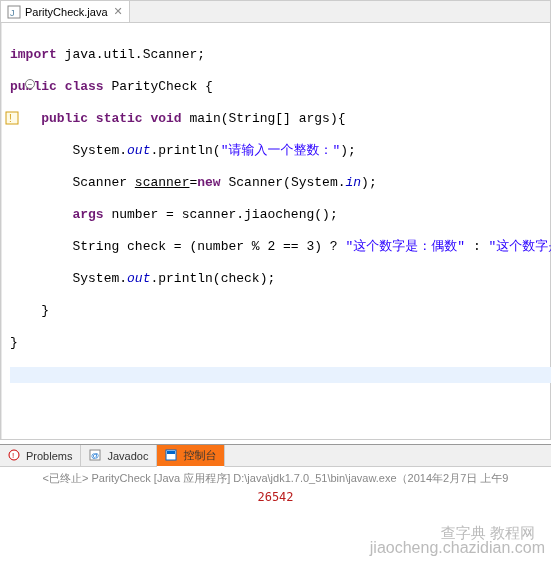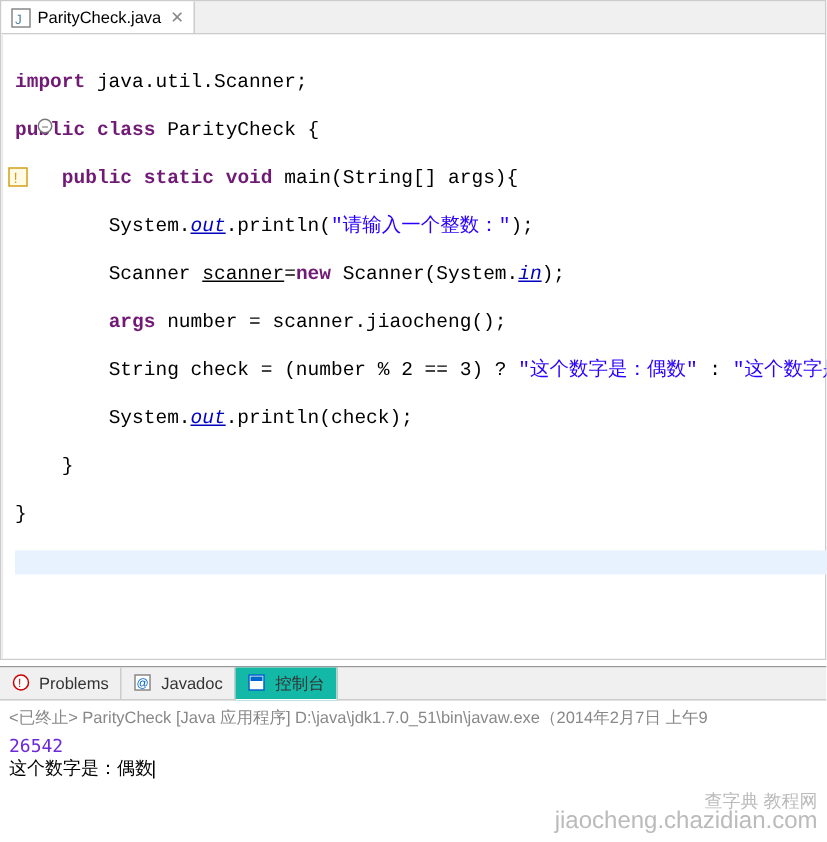--- a/index.html
+++ b/index.html
@@ -9,34 +9,34 @@
 .tab { display: flex; align-items: center; padding: 2px 6px; background: #fff; border-right: 1px solid #ccc; gap: 4px; font-size: 11px; }
 .tab-icon { width: 14px; height: 14px; display: inline-flex; align-items: center; justify-content: center; }
 .close-x { color: #888; font-size: 11px; cursor: pointer; margin-left: 2px; }
 .code-wrap { display: flex; height: 416px; background: #fff; }
 .gutter { width: 38px; background: #fff; border-right: 1px solid #e8e8e8; position: relative; }
 .fold-icon { position: absolute; left: 24px; width: 10px; height: 10px; border: 1px solid #7a7a7a; border-radius: 50%; background: #fff; display: flex; align-items: center; justify-content: center; font-size: 8px; color: #555; }
 .warn-icon { position: absolute; left: 4px; width: 14px; height: 14px; }
 .code { font-family: Consolas, "Courier New", monospace; font-size: 13px; line-height: 16px; padding: 8px 0 0 8px; white-space: pre; color: #000; }
 .kw { color: #701a75; font-weight: bold; }
 .str { color: #2a00ff; }
-.fld { color: #0000c0; font-style: italic; text-decoration: underline; }
+.fld { color: #0000c0; font-style: italic; }
 .hl-line { background: #e8f2fe; display: inline-block; width: 100%; }
 .bottom-panel { border-top: 1px solid #999; margin-top: 4px; }
 .btab-bar { display: flex; background: #f0f0f0; height: 22px; border-bottom: 1px solid #ccc; }
 .btab { display: flex; align-items: center; padding: 2px 8px; gap: 4px; border-right: 1px solid #ccc; font-size: 11px; color: #333; cursor: pointer; }
-.btab.active { background: #14b8a6; border-bottom: 1px solid #fff; margin-bottom: -1px; }
+.btab.active { background: #f97316; border-bottom: 1px solid #fff; margin-bottom: -1px; }
 .btab-icon { width: 14px; height: 14px; display: inline-flex; }
-.console { padding: 4px 6px; font-family: Consolas, monospace; font-size: 12px; }
+.console { padding: 4px 6px; font-family: Consolas, monospace; font-size: 12px; text-align: center; }
 .console-header { color: #888; font-size: 11px; margin-bottom: 4px; font-family: "Microsoft YaHei", SimSun, sans-serif; }
 .console-prompt { color: #000; }
-.console-input { color: #6d28d9; }
+.console-input { color: #b91c1c; }
 .console-out { color: #000; }
 .cursor { display: inline-block; width: 1px; height: 12px; background: #000; vertical-align: middle; }
-.watermark { position: absolute; right: 6px; bottom: 18px; color: #bbb; font-size: 12px; pointer-events: none; }
+.watermark { position: absolute; right: 16px; bottom: 18px; color: #bbb; font-size: 15px; pointer-events: none; }
 .watermark2 { position: absolute; right: 6px; bottom: 4px; color: #bbb; font-size: 16px; pointer-events: none; }
 </style>
 </head>
 <body>
 
 <div class="editor-area">
   <div class="tab-bar">
     <div class="tab">
       <span class="tab-icon">
         <svg width="14" height="14">
@@ -100,18 +100,17 @@
             <rect x="1" y="1" width="10" height="10" fill="#fff" stroke="#06c"></rect>
             <rect x="2" y="2" width="8" height="3" fill="#06c"></rect>
           </svg>
         </span>
       <span>控制台</span>
     </div>
   </div>
   <div class="console">
     <div class="console-header">&lt;已终止&gt; ParityCheck [Java 应用程序] D:\java\jdk1.7.0_51\bin\javaw.exe（2014年2月7日 上午9</div>
     <div class="console-input">26542</div>
-    <div class="console-out"><span>这个数字是：偶数</span><span class="cursor"></span></div>
   </div>
 </div>
 
 <div class="watermark">查字典 教程网</div>
 <div class="watermark2">jiaocheng.chazidian.com</div>
 
 </body></html>

